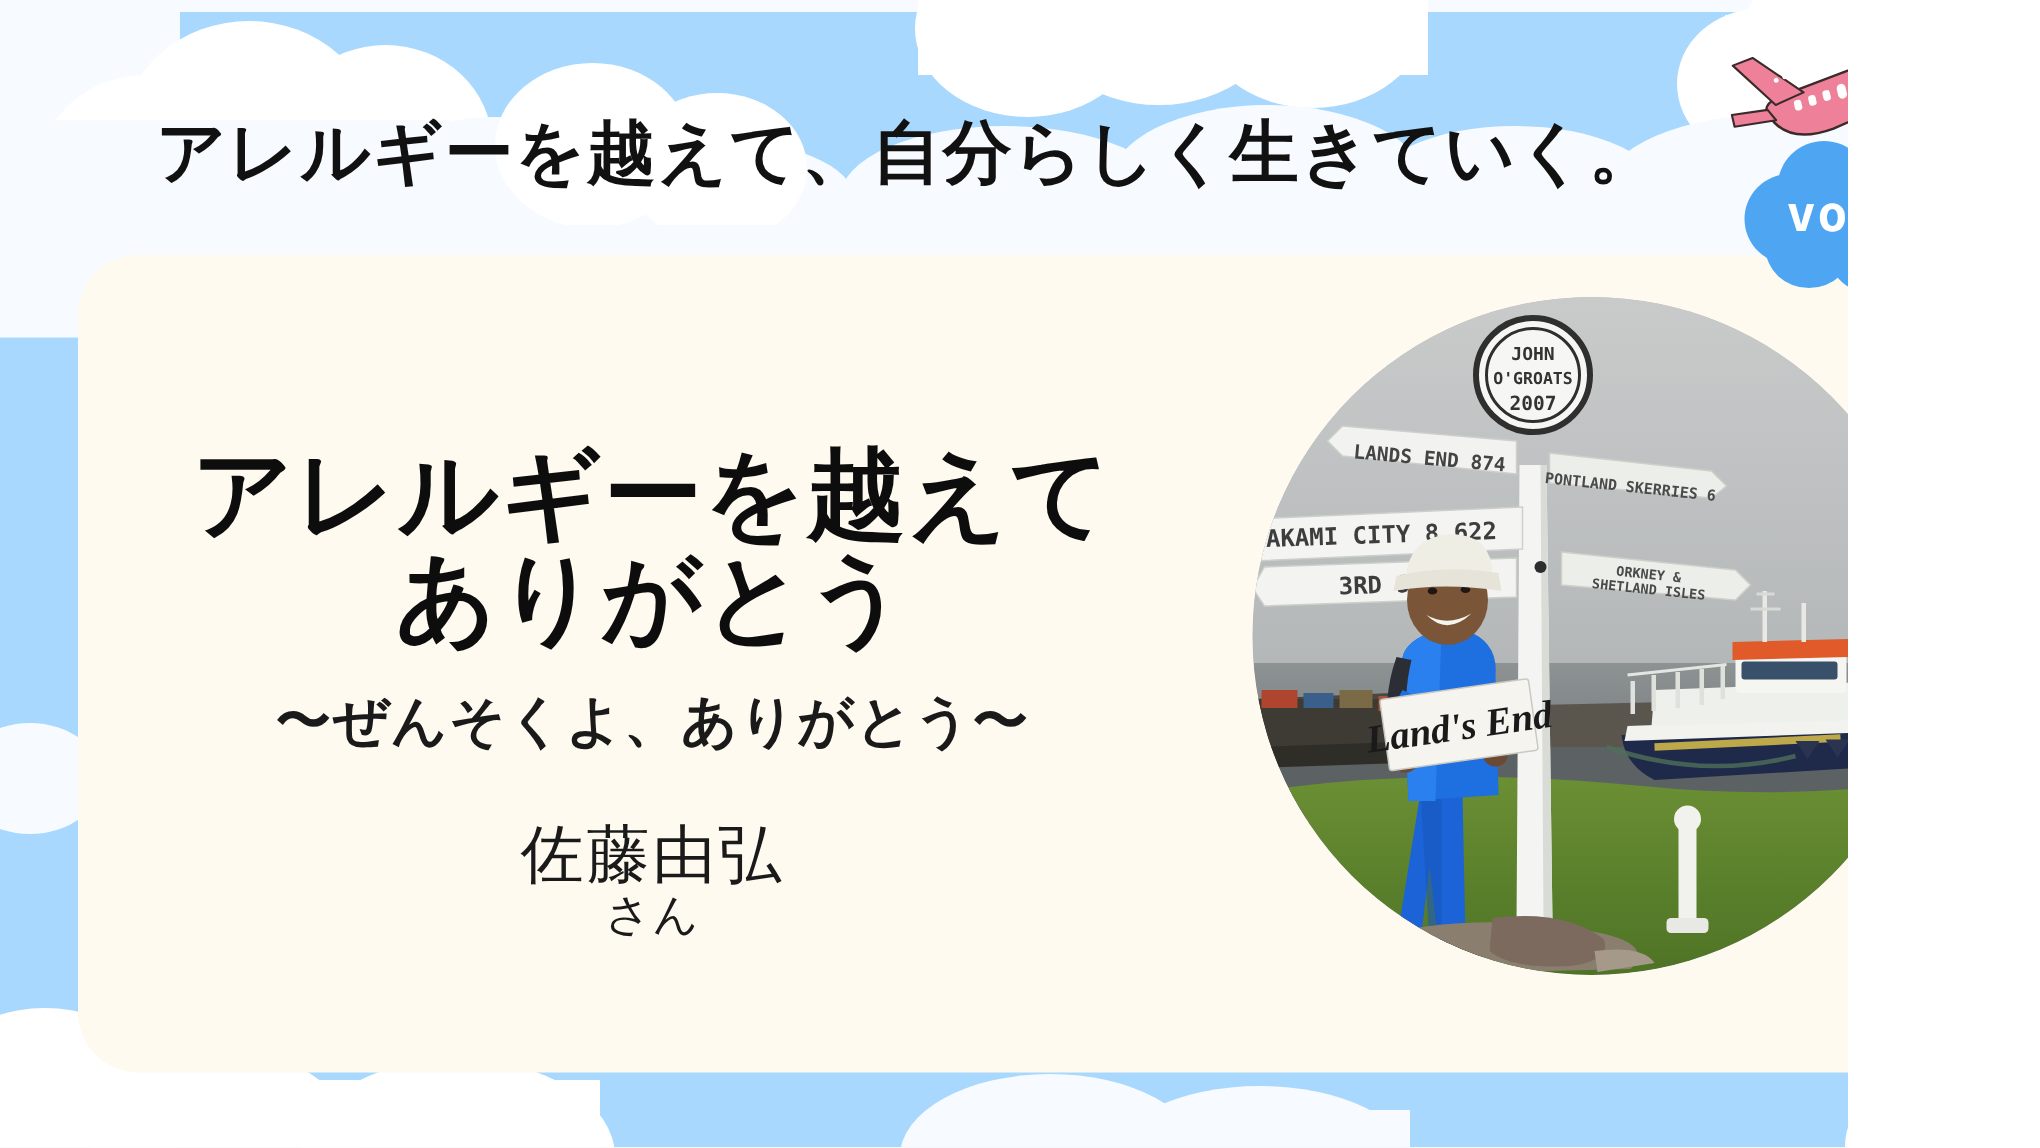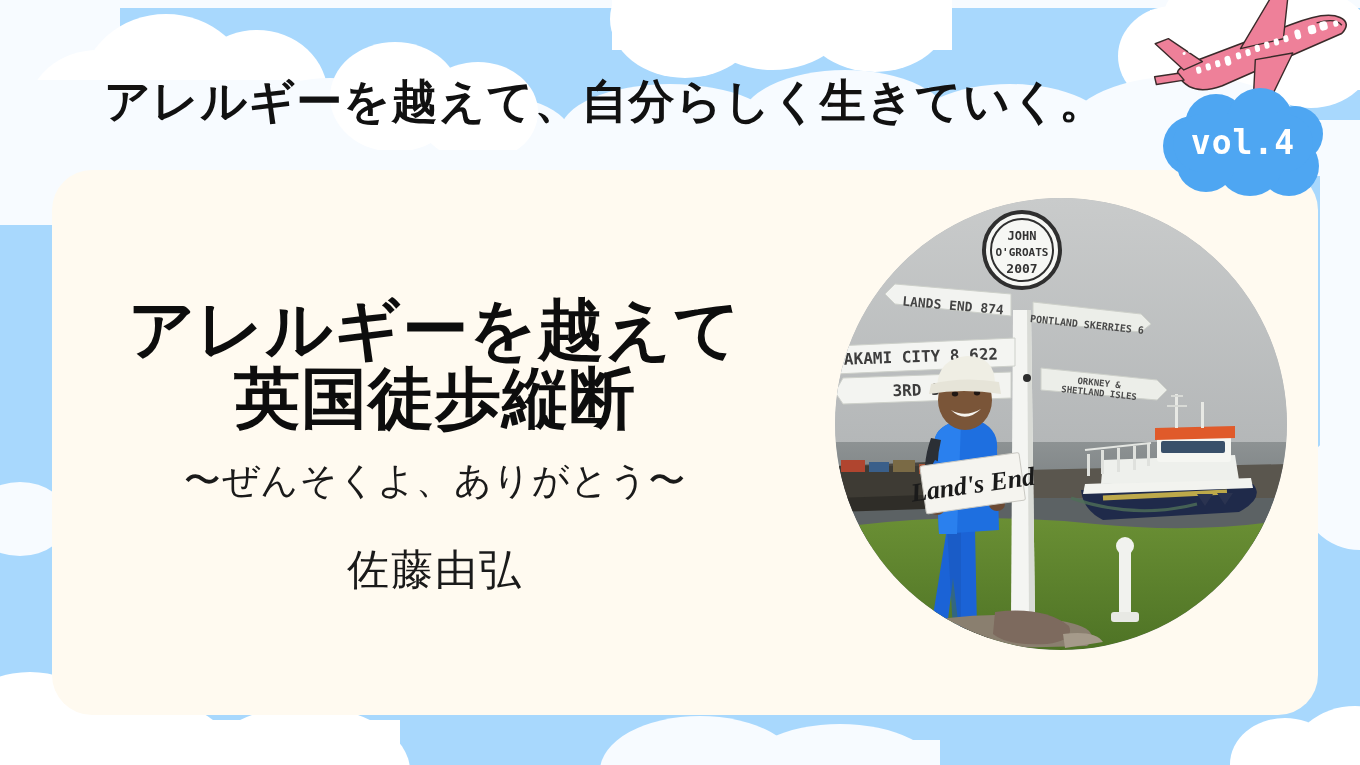--- a/index.html
+++ b/index.html
@@ -6,21 +6,21 @@
     margin: 0;
     padding: 0;
     background: #ffffff;
   }
   body {
     font-family: "Liberation Sans", "DejaVu Sans", sans-serif;
   }
 
   #stage {
     position: relative;
-    width: 1360px;
+    width: 1232px;
     height: 765px;
     overflow: hidden;
     background: #ffffff;
   }
 
   
   .sky {
     position: absolute;
     inset: 0;
     background: #a8d8fd;
@@ -131,20 +131,21 @@
     line-height: 1.04;
     letter-spacing: 1px;
     white-space: nowrap;
   }
   .subtitle {
     margin-top: 24px;
     font-size: 37px;
     color: #1a1a1a;
     letter-spacing: 1px;
     white-space: nowrap;
+    font-weight: bold;
   }
   .author {
     margin-top: 42px;
     font-size: 42px;
     color: #1a1a1a;
     letter-spacing: 2px;
     line-height: 1.05;
   }
   .author-suffix {
     font-size: 30px;
@@ -280,23 +281,24 @@
     <div class="blob" style="left:104px;top:18px; width:56px; height:56px;"></div>
     <div class="blob" style="left:96px; top:48px; width:60px; height:60px;"></div>
     <div class="blob" style="left:56px; top:54px; width:62px; height:54px;"></div>
     <div class="blob" style="left:14px; top:50px; width:58px; height:54px;"></div>
     <div class="blob" style="left:10px; top:26px; width:140px; height:58px; border-radius:30px;"></div>
     <div class="vol-text">vol.4</div>
   </div>
 
   <div class="title-block">
     <div class="title-line">アレルギーを越えて</div>
-    <div class="title-line">英国徒歩縦断</div>
+    <div class="title-line">ありがとう</div>
     <div class="subtitle">〜ぜんそくよ、ありがとう〜</div>
     <div class="author">佐藤由弘</div>
+    <div class="author-suffix">さん</div>
   </div>
 
   <div class="photo">
     <svg viewBox="0 0 452 452" width="452" height="452" aria-hidden="true">
       <defs>
         <clipPath id="circleClip">
             <circle cx="226" cy="226" r="226"></circle>
           </clipPath>
         <linearGradient id="skyGrad" x1="0" y1="0" x2="0" y2="1">
           <stop offset="0%" stop-color="#c9cbcb"></stop>

